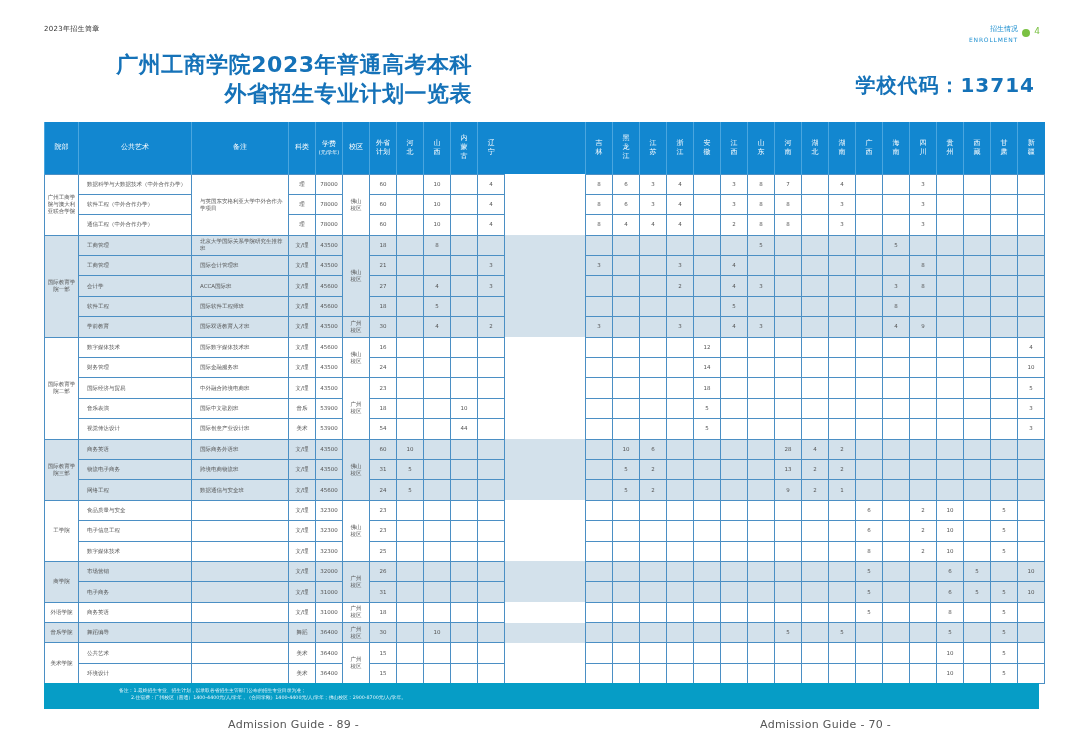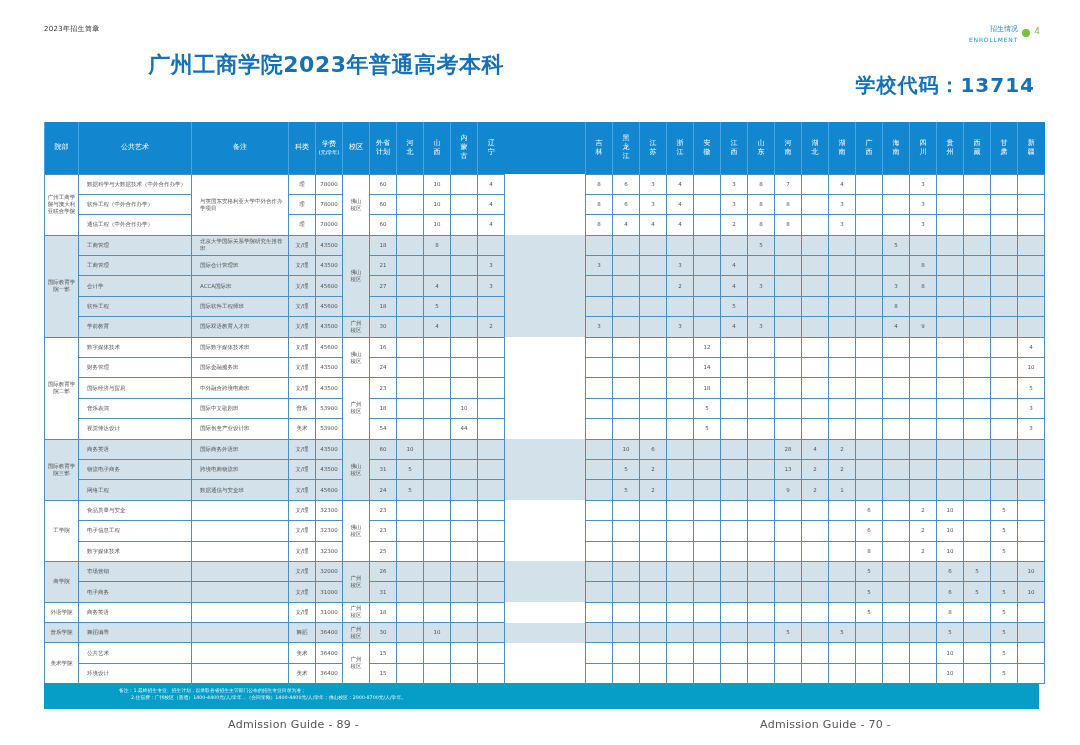--- a/index.html
+++ b/index.html
@@ -7,21 +7,21 @@
   body { font-family: "DejaVu Sans", "Liberation Sans", sans-serif; color: #555; position: relative; }
 
   .top-left-label { position: absolute; left: 44px; top: 24px; font-size: 7px; color: #333; letter-spacing: 0.3px; }
   .top-right-badge { position: absolute; right: 42px; top: 25px; text-align: right; line-height: 8px; }
   .top-right-badge .cn { font-size: 7px; color: #1c8fd0; display: block; }
   .top-right-badge .en { font-size: 6px; color: #1c8fd0; letter-spacing: 0.8px; }
   .top-right-badge .dot { position: absolute; right: 8px; top: 4px; width: 8px; height: 8px; border-radius: 50%; background: #7ac142; }
   .top-right-badge .num { position: absolute; right: -2px; top: 2px; font-size: 9px; color: #7ac142; }
   .top-right-badge .txt { padding-right: 20px; display: block; }
 
-  .title { position: absolute; right: 576px; top: 50px; text-align: right; color: #1572b8; font-weight: bold; font-size: 22px; line-height: 29px; letter-spacing: 0.5px; }
+  .title { position: absolute; right: 608px; top: 50px; text-align: right; color: #1572b8; font-weight: bold; font-size: 22px; line-height: 29px; letter-spacing: 0.5px; }
   .school-code { position: absolute; right: 45px; top: 72px; color: #1572b8; font-weight: bold; font-size: 20px; letter-spacing: 1px; }
 
   .table-wrap { position: absolute; left: 44px; top: 122px; width: 995px; }
   table.plan { border-collapse: collapse; table-layout: fixed; width: 995px; font-size: 5.5px; color: #555; }
   table.plan th { background: #1287d0; color: #fff; font-weight: normal; font-size: 7px; height: 52px; border-left: 1px solid #4aa6df; text-align: center; vertical-align: middle; line-height: 9px; }
   table.plan th .sub { font-size: 5px; display: block; line-height: 6px; }
   table.plan td { border: 1px solid #4b8fc4; height: 20.4px; text-align: center; vertical-align: middle; padding: 0 2px; line-height: 7px; }
   table.plan td.left { text-align: left; padding-left: 8px; }
   table.plan td.dept { font-size: 5.5px; line-height: 7px; }
   table.plan tr.shade td { background: #d3e1eb; }
@@ -43,20 +43,21 @@
   <span class="txt">
     <span class="cn">招生情况</span>
     <span class="en">ENROLLMENT</span>
   </span>
   <span class="dot"></span>
   <span class="num">4</span>
 </div>
 
 <div class="title">
   <div>广州工商学院2023年普通高考本科</div>
+  <div>外省招生专业计划一览表</div>
 </div>
 <div class="school-code">学校代码：13714</div>
 
 <div class="table-wrap">
   <table class="plan" id="plan-table">
     <colgroup>
       <col style="width:34px">
         <col style="width:113px">
         <col style="width:97px">
         <col style="width:27px">

